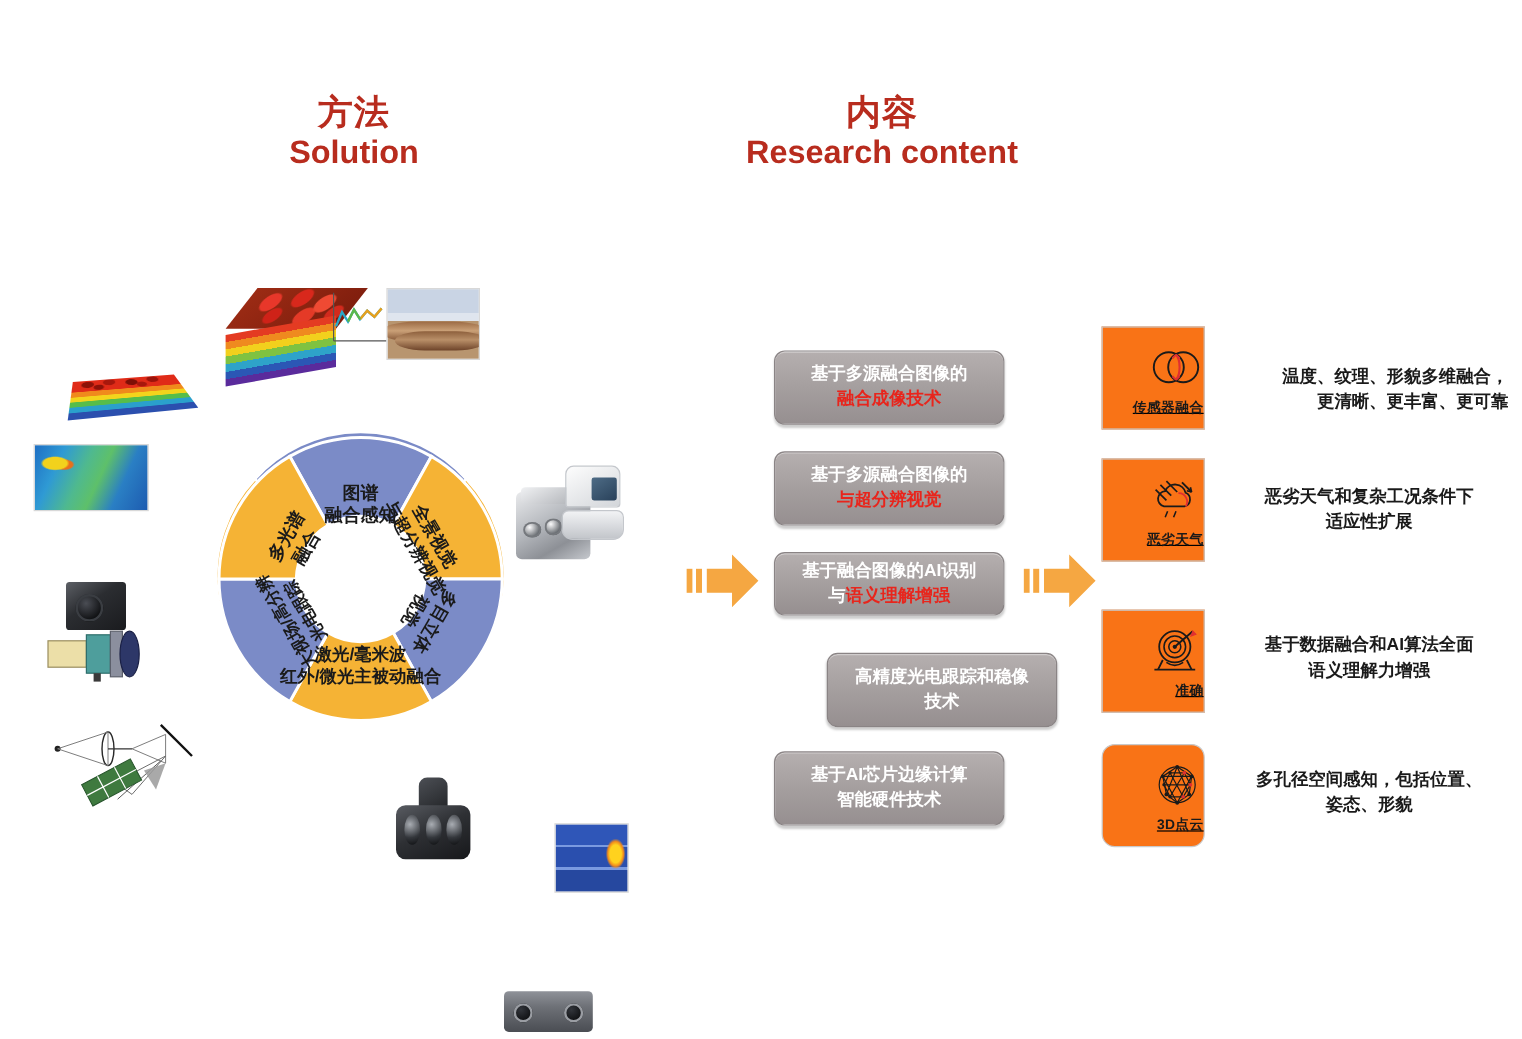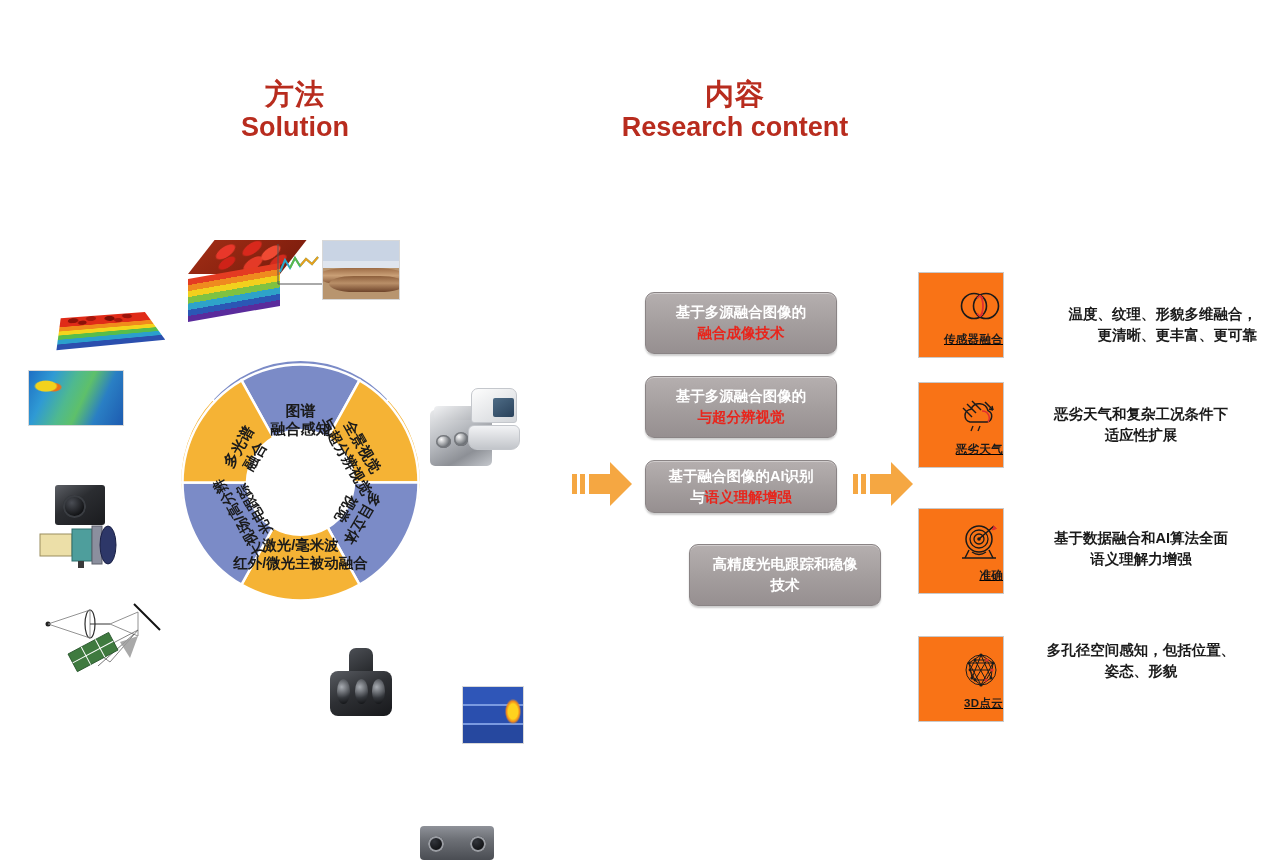--- a/index.html
+++ b/index.html
@@ -415,20 +415,26 @@
     </div>
   </div>
 
   <div class="mbox" style="top:544px; height:62px;margin-left:44px;">
     <div>
       <div>高精度光电跟踪和稳像</div>
       <div>技术</div>
     </div>
   </div>
 
+  <div class="mbox" style="top:626px; height:62px;">
+    <div>
+      <div>基于AI芯片边缘计算</div>
+      <div>智能硬件技术</div>
+    </div>
+  </div>
 
   <div class="arrow" style="left:853px; top:458px; width:62px; height:52px;">
     <svg width="62" height="52" viewBox="0 0 62 52">
       <rect x="0" y="16" width="5" height="20" fill="#f5a742"></rect>
       <rect x="8" y="16" width="5" height="20" fill="#f5a742"></rect>
       <path d="M 17,16 L 38,16 L 38,4 L 60,26 L 38,48 L 38,36 L 17,36 Z" fill="#f5a742"></path>
     </svg>
   </div>
 
   <div class="rcard" style="top:272px;">
@@ -483,21 +489,21 @@
         <path d="M 15,29 q 7,5 14,0" fill="none" stroke="#1a1a1a" stroke-width="1.3"></path>
       </svg>
     </div>
     <div class="cap">准确</div>
   </div>
   <div class="rtext" style="top:528px;">
     <div>基于数据融合和AI算法全面</div>
     <div>语义理解力增强</div>
   </div>
 
-  <div class="rcard" style="top:636px;">
+  <div class="rcard" style="top:620px;border-radius:11px;">
     <div class="ico">
       <svg width="44" height="44" viewBox="0 0 44 44">
         <g stroke="#1a1a1a" stroke-width="1" fill="none">
           <circle cx="22" cy="22" r="15"></circle>
           <path d="M 22,7 L 10,15 L 13,30 L 22,37 L 32,30 L 34,15 Z"></path>
           <path d="M 22,7 L 13,30 M 22,7 L 32,30 M 10,15 L 34,15 M 10,15 L 22,37 M 34,15 L 22,37"></path>
           <path d="M 16,12 L 28,12 L 33,22 L 27,32 L 16,32 L 11,22 Z"></path>
           <path d="M 16,12 L 27,32 M 28,12 L 16,32 M 11,22 L 33,22"></path>
         </g>
         <g fill="#1a1a1a">

